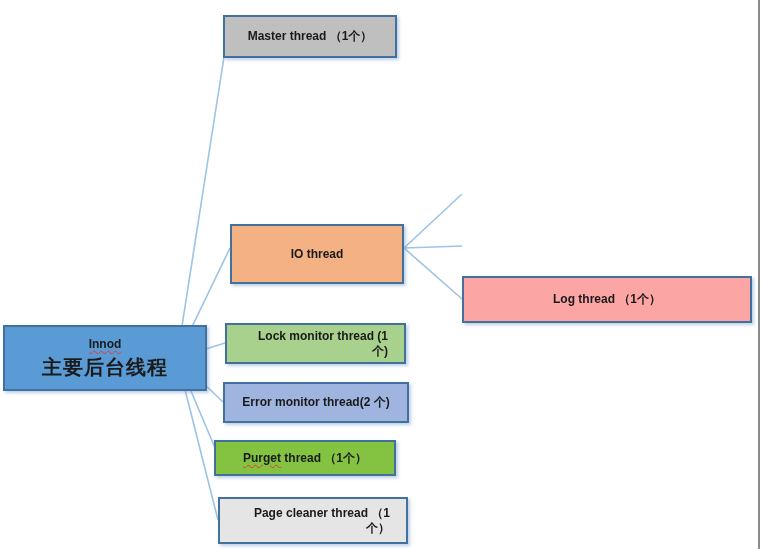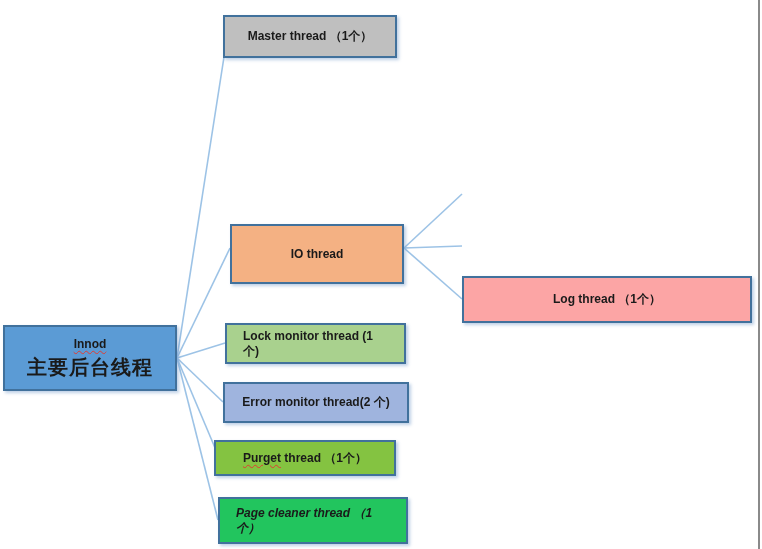--- a/index.html
+++ b/index.html
@@ -6,34 +6,34 @@
   body{
     width:762px;height:549px;position:relative;background:#ffffff;
     font-family:"Liberation Sans","DejaVu Sans",sans-serif;
     overflow:hidden;
   }
   #canvas{position:absolute;inset:0;width:762px;height:549px;}
   #connectors{position:absolute;left:0;top:0;width:762px;height:549px;z-index:1;}
   .node{
     position:absolute;z-index:2;box-sizing:border-box;
     border:2px solid #41719C;
-    display:flex;align-items:center;justify-content:center;text-align:left;
+    display:flex;align-items:center;justify-content:center;text-align:right;
     font-weight:bold;color:#1a1a1a;font-size:12px;line-height:1.25;
     box-shadow:2px 2px 3px rgba(110,150,200,0.45);
     padding:2px 16px;
   }
   .node .squiggle{
     text-decoration-line:underline;
     text-decoration-style:wavy;
     text-decoration-color:#E03C31;
     text-decoration-thickness:1px;
     text-underline-offset:2px;
   }
   
-  #node-root{left:3px;top:325px;width:174px;height:66px;flex-direction:column;font-size:12px;}
+  #node-root{left:3px;top:325px;width:204px;height:66px;flex-direction:column;font-size:12px;}
   #node-root .root-line2{font-size:20px;margin-top:3px;letter-spacing:1px;}
   #node-master{left:223px;top:15px;width:174px;height:43px;}
   #node-io{left:230px;top:224px;width:174px;height:60px;}
   #node-read{left:462px;top:172px;width:290px;height:44px;}
   #node-insert{left:462px;top:222px;width:290px;height:49px;}
   #node-log{left:462px;top:276px;width:290px;height:47px;}
   #node-lock{left:225px;top:323px;width:181px;height:41px;}
   #node-error{left:223px;top:382px;width:186px;height:41px;}
   #node-purget{left:214px;top:440px;width:182px;height:36px;}
   #node-page{left:218px;top:497px;width:190px;height:47px;}
@@ -82,18 +82,18 @@
   </div>
 
   <div class="node" id="node-error" style="background-color: rgb(159, 180, 222);">
     <span>Error monitor thread(2 个)</span>
   </div>
 
   <div class="node" id="node-purget" style="background-color: rgb(132, 195, 65);">
     <span><span class="squiggle">Purget</span><span> thread （1个）</span></span>
   </div>
 
-  <div class="node" id="node-page" style="background-color: #22c55e; font-style: italic;">
+  <div class="node" id="node-page" style="background-color: #e5e5e5;">
     <span>Page cleaner thread （1个）</span>
   </div>
 
   <div id="frame-right"></div>
 </div>
 
 </body></html>

